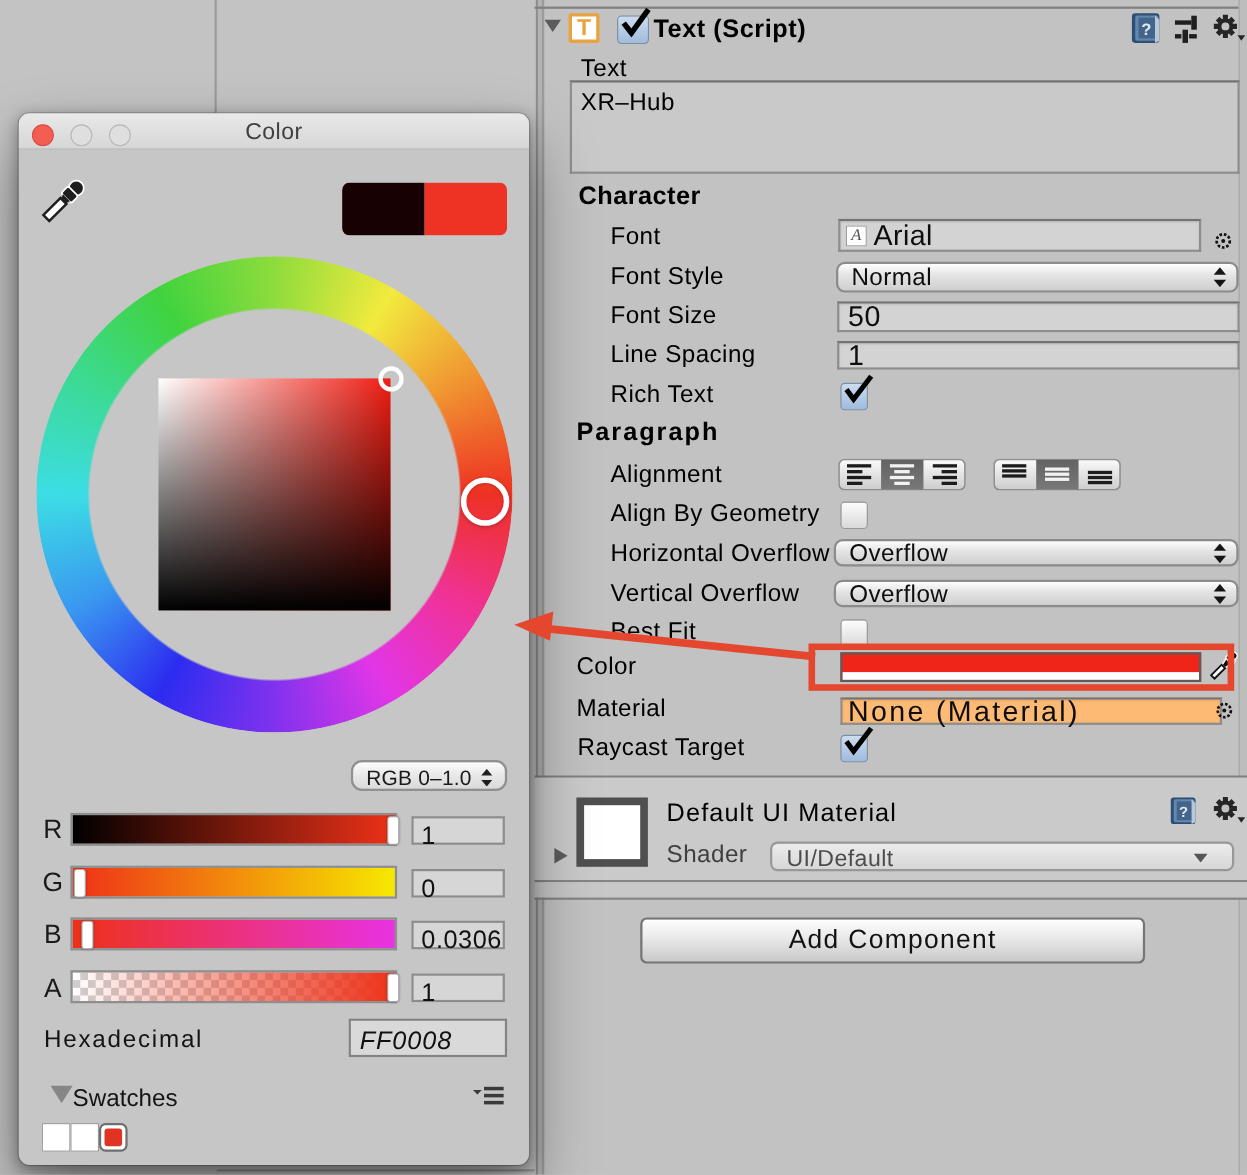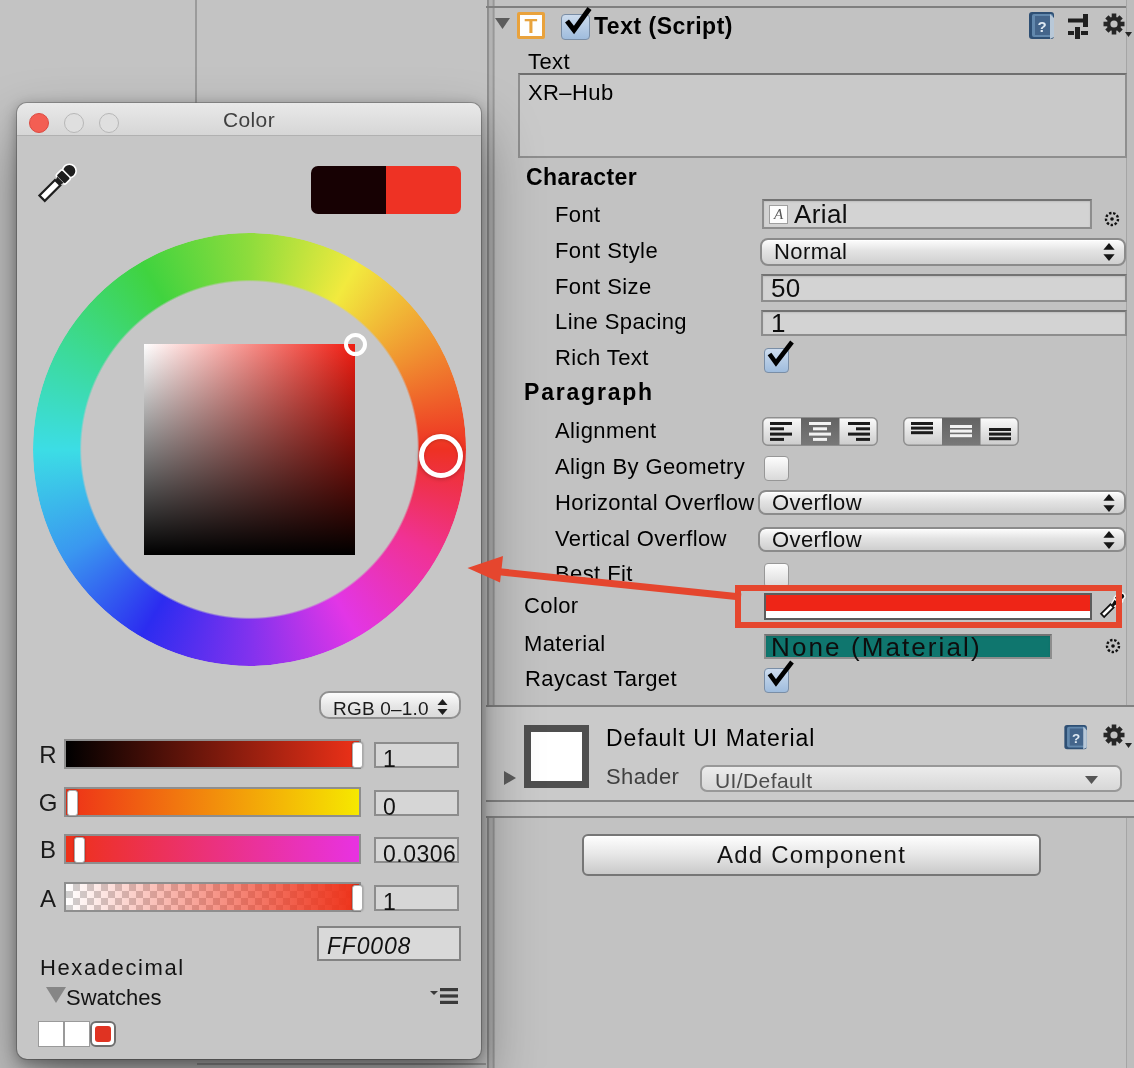--- a/index.html
+++ b/index.html
@@ -58,21 +58,21 @@
 
   
   #rgbdd{position:absolute;left:302px;top:588px;width:142px;height:28px;border-radius:10px;
     background:linear-gradient(#fcfcfc,#e6e6e6 55%,#dadada);border:2px solid #909090;box-sizing:border-box;}
   #rgbdd .t{position:absolute;left:12px;top:4.5px;font-size:19px;color:#1a1a1a;letter-spacing:0.2px;}
   .srow-lbl{position:absolute;font-size:24px;color:#1a1a1a;width:30px;text-align:center;line-height:1;}
   .strack{position:absolute;left:47px;width:297px;height:30px;border:2px solid #8e8e8e;box-sizing:border-box;background:#fff;}
   .sthumb{position:absolute;top:1px;width:9px;height:24px;background:#fff;border:1px solid #aaa;border-radius:3px;box-shadow:0 0 2px rgba(0,0,0,0.4);}
   .sval{position:absolute;left:357px;width:85px;height:26px;border:2px solid #8c8c8c;box-sizing:border-box;background:#d6d6d6;}
   .sval span{position:absolute;left:7px;top:1.5px;font-size:23px;letter-spacing:0.5px;color:#111;}
-  #hexlbl{position:absolute;left:23px;top:829px;font-size:22px;letter-spacing:1.6px;color:#141414;margin-top:23px;}
+  #hexlbl{position:absolute;left:23px;top:829px;font-size:22px;letter-spacing:1.6px;color:#141414;}
   #hexfld{position:absolute;left:300px;top:823px;width:144px;height:35px;border:2px solid #838383;box-sizing:border-box;background:#d9d9d9;}
   #hexfld span{position:absolute;left:8px;top:5px;font-size:23px;letter-spacing:0.8px;color:#111;font-style:italic;}
   #swlbl{position:absolute;left:49px;top:882px;font-size:22px;color:#141414;}
   #swtri{position:absolute;left:29px;top:884px;width:0;height:0;border-left:10px solid transparent;border-right:10px solid transparent;border-top:16px solid #868686;}
   .swsq{position:absolute;top:918px;width:26px;height:26px;background:#fff;border:1px solid #9a9a9a;box-sizing:border-box;}
 </style>
 </head>
 <body>
   <div id="vline"></div>
   <div id="bline"></div>
@@ -254,21 +254,21 @@
       <g stroke="#f5f5f5" stroke-width="1.4" fill="#111">
         <circle cx="18" cy="6.2" r="3.1"></circle>
         <rect x="13.6" y="8.4" width="8.8" height="4.6" rx="1.2"></rect>
         <path d="M14.6 13 h6.8 l-1.6 6.8 h-3.6 Z"></path>
       </g>
       <rect x="15.8" y="19.8" width="4.4" height="13.5" fill="#fff" stroke="#111" stroke-width="1.7"></rect>
     </g>
   </svg>
 
   <div class="lbl" style="left:524px;top:632.5px;">Material</div>
-  <div class="tf" style="left:764px;top:634px;width:288px;height:25px;box-sizing:border-box;background:#0f766e;text-decoration:underline;">
+  <div class="tf" style="left:764px;top:634px;width:347px;height:25px;box-sizing:border-box;background:#fdba74;text-decoration:underline;">
     <div class="t" style="left:5px;letter-spacing:2.1px;">None (Material)</div>
   </div>
   <svg class="abs" style="left:1105px;top:638px;" width="16" height="16" viewBox="0 0 16 16">
     <circle cx="8" cy="8" r="6" fill="none" stroke="#111" stroke-width="2.4" stroke-dasharray="2.4 1.7"></circle>
     <circle cx="8" cy="8" r="1.8" fill="#111"></circle>
   </svg>
 
   <div class="lbl" style="left:525px;top:668px;">Raycast Target</div>
   <div class="cb on" style="left:764px;top:668px;"></div>
   <svg class="ckm" style="left:766px;top:661px;" width="30" height="30" viewBox="0 0 30 30">

